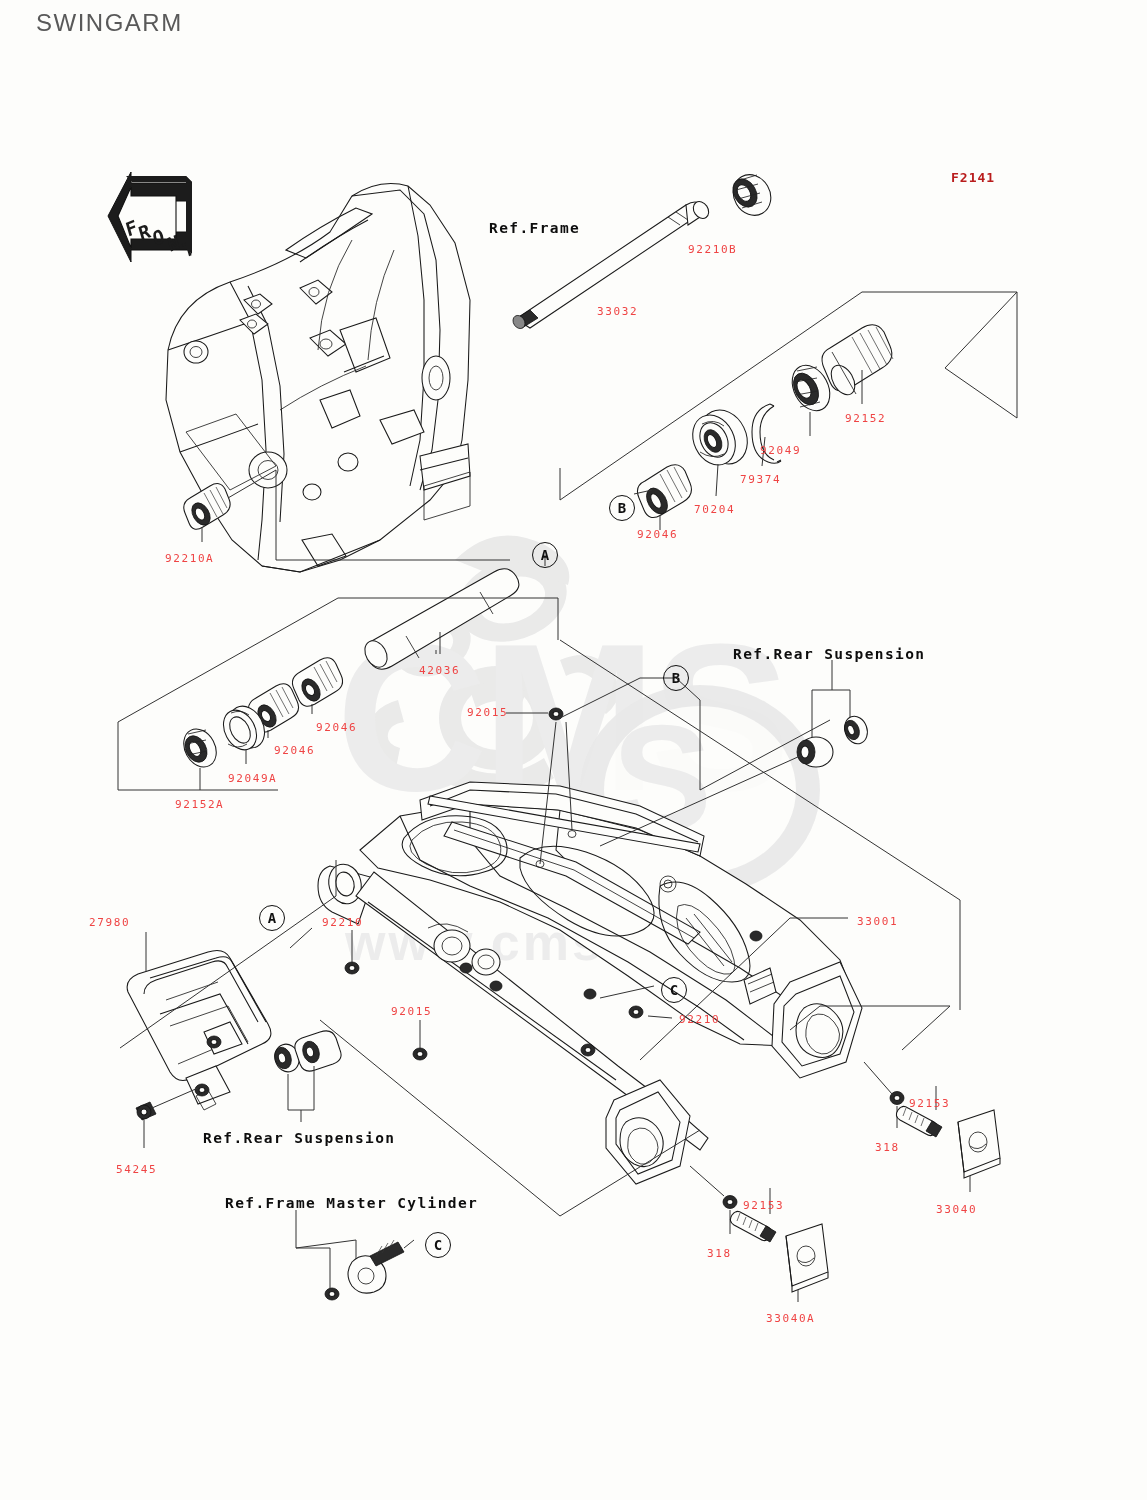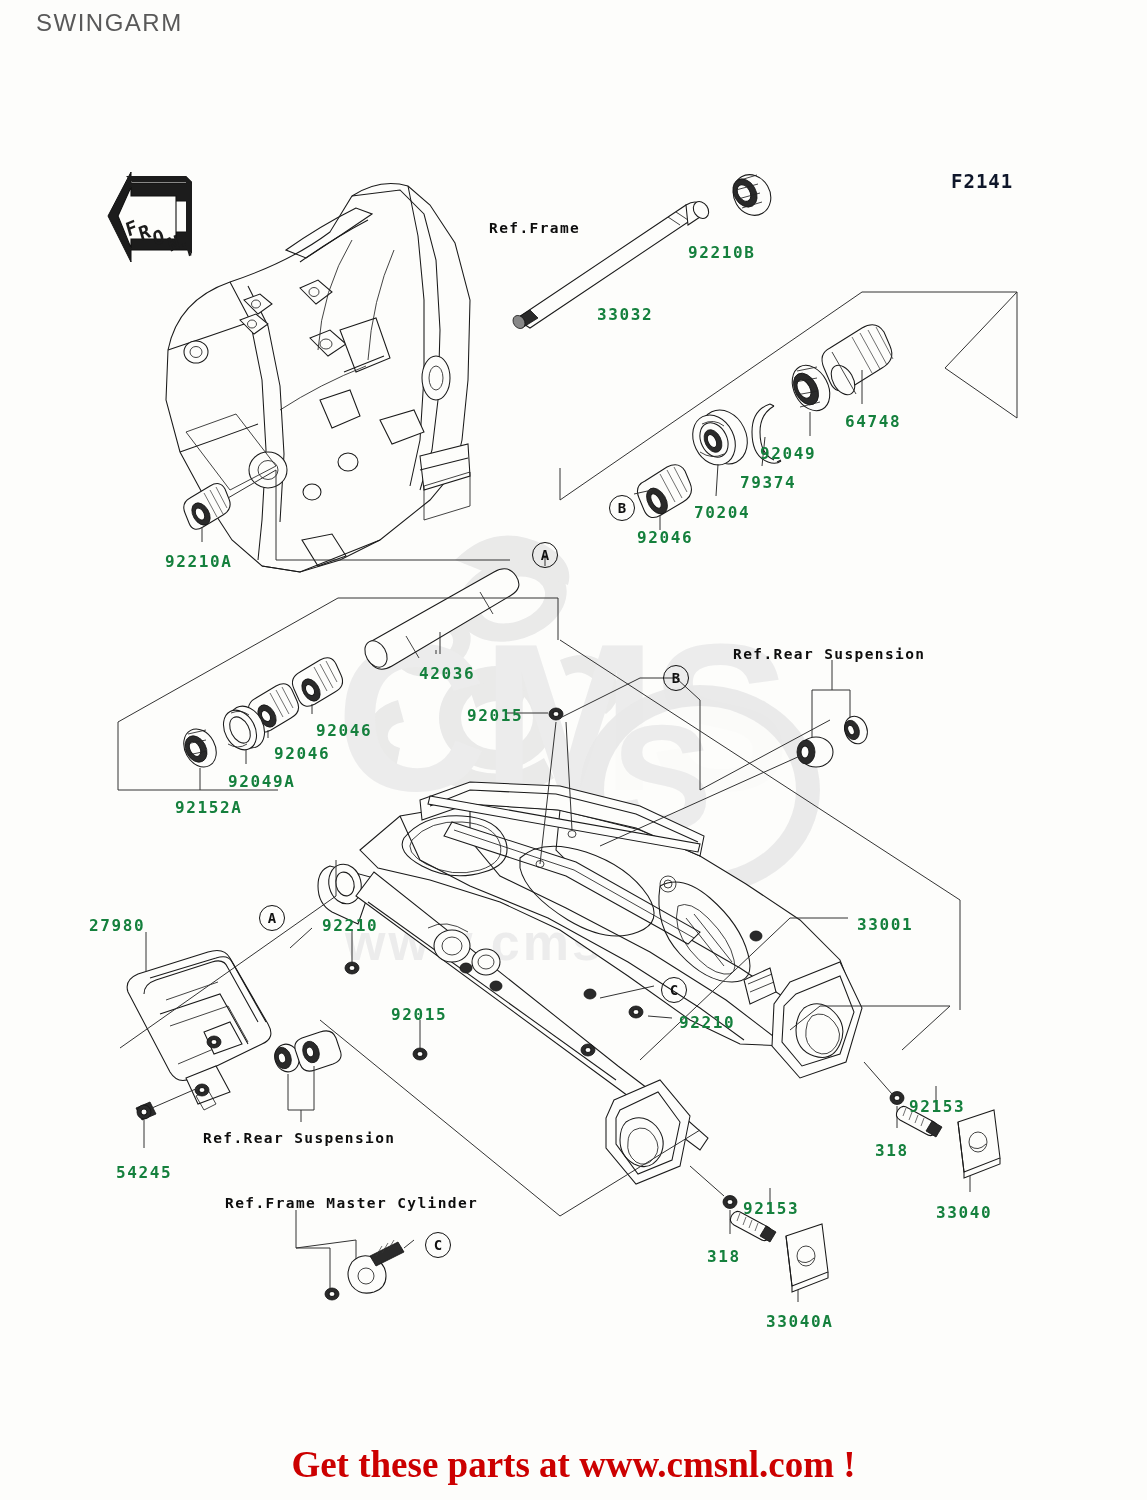--- a/index.html
+++ b/index.html
@@ -18,39 +18,39 @@
     font-family:"Liberation Sans",sans-serif;
     font-size:24px;letter-spacing:1.5px;
     color:#595959;font-weight:400;
     white-space:nowrap;
   }
 
   
   .diagcode{
     position:absolute;left:951px;top:170px;
     font-family:"DejaVu Sans Mono",monospace;
-    font-size:19px;font-weight:bold;color:#0f172a;
+    font-size:13px;font-weight:bold;color:#b91c1c;
     letter-spacing:1px;
   }
 
   
   .footer{
     position:absolute;left:0;top:1443px;width:1147px;
     text-align:center;
     font-family:"Liberation Serif",serif;
     font-size:37px;font-weight:700;
     color:#cc0000;letter-spacing:0px;
     white-space:nowrap;
   }
 
   
   .pn{
     position:absolute;
     font-family:"DejaVu Sans Mono",monospace;
-    font-size:16px;font-weight:bold;color:#15803d;
+    font-size:11px;font-weight:normal;color:#ef4444;
     letter-spacing:1.6px;white-space:nowrap;
   }
   .ref{
     position:absolute;
     font-family:"DejaVu Sans Mono",monospace;
     font-size:14.5px;font-weight:bold;color:#0d0d0d;
     letter-spacing:1.4px;white-space:nowrap;padding-left:11px;
   }
 
   
@@ -556,21 +556,21 @@
 
     <div class="cmark" style="left:532px;top:542px">A</div>
     <div class="cmark" style="left:259px;top:905px">A</div>
     <div class="cmark" style="left:609px;top:495px">B</div>
     <div class="cmark" style="left:663px;top:665px">B</div>
     <div class="cmark" style="left:661px;top:977px">C</div>
     <div class="cmark" style="left:425px;top:1232px">C</div>
 
     <div class="pn" style="left:688px;top:243px">92210B</div>
     <div class="pn" style="left:597px;top:305px">33032</div>
-    <div class="pn" style="left:845px;top:412px">64748</div>
+    <div class="pn" style="left:845px;top:412px">92152</div>
     <div class="pn" style="left:760px;top:444px">92049</div>
     <div class="pn" style="left:740px;top:473px">79374</div>
     <div class="pn" style="left:694px;top:503px">70204</div>
     <div class="pn" style="left:637px;top:528px">92046</div>
     <div class="pn" style="left:165px;top:552px">92210A</div>
     <div class="pn" style="left:419px;top:664px">42036</div>
     <div class="pn" style="left:316px;top:721px">92046</div>
     <div class="pn" style="left:467px;top:706px">92015</div>
     <div class="pn" style="left:274px;top:744px">92046</div>
     <div class="pn" style="left:228px;top:772px">92049A</div>
@@ -583,15 +583,14 @@
     <div class="pn" style="left:909px;top:1097px">92153</div>
     <div class="pn" style="left:875px;top:1141px">318</div>
     <div class="pn" style="left:936px;top:1203px">33040</div>
     <div class="pn" style="left:116px;top:1163px">54245</div>
     <div class="pn" style="left:743px;top:1199px">92153</div>
     <div class="pn" style="left:707px;top:1247px">318</div>
     <div class="pn" style="left:766px;top:1312px">33040A</div>
 
   </div>
 
-  <div class="footer">Get these parts at www.cmsnl.com !</div>
 
 </div>
 
 </body></html>

